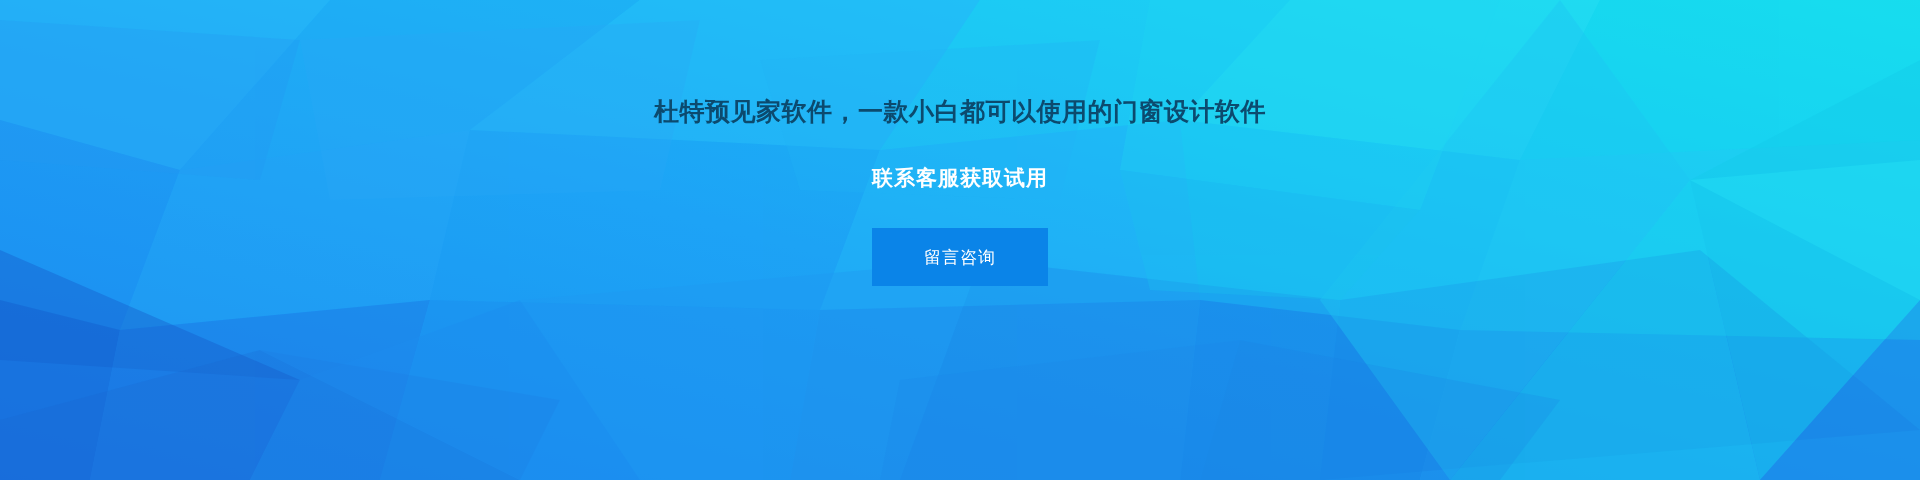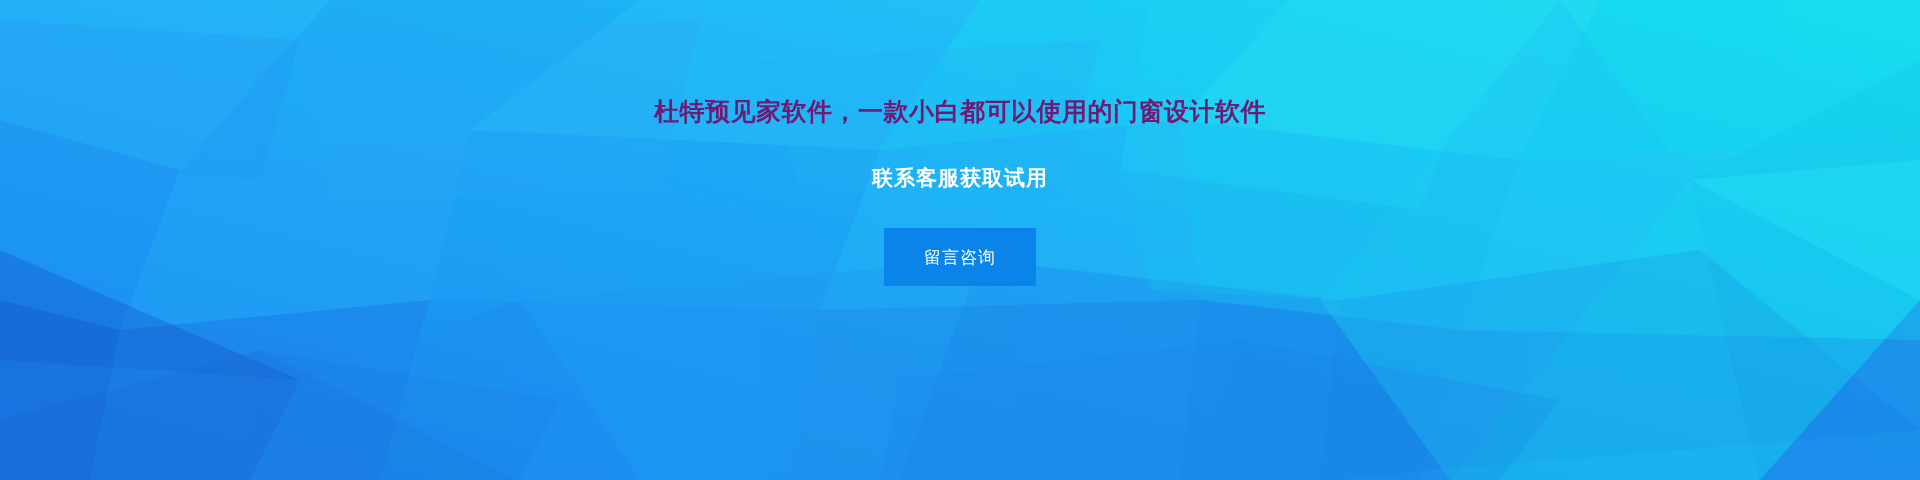--- a/index.html
+++ b/index.html
@@ -38,21 +38,21 @@
   }
 
   .headline {
     margin: 0;
     padding: 0;
     position: absolute;
     top: 95px;
     left: 0;
     right: 0;
     text-align: center;
-    color: #701a75;
+    color: #0c4a6e;
     font-size: 25px;
     font-weight: bold;
     letter-spacing: 0.5px;
     line-height: 1.3;
     white-space: nowrap;
   }
 
   .subtitle {
     margin: 16px;
     padding: 0;
@@ -75,21 +75,21 @@
     left: 0;
     right: 0;
     display: flex;
     justify-content: center;
   }
 
   .cta-button {
     display: inline-flex;
     align-items: center;
     justify-content: center;
-    width: 152px;
+    width: 176px;
     height: 58px;
     background: #0a84e8;
     color: #ffffff;
     font-size: 17px;
     letter-spacing: 1px;
     border: none;
     border-radius: 0;
     cursor: pointer;
     font-family: "Liberation Sans", "DejaVu Sans", sans-serif;
     padding: 0;

